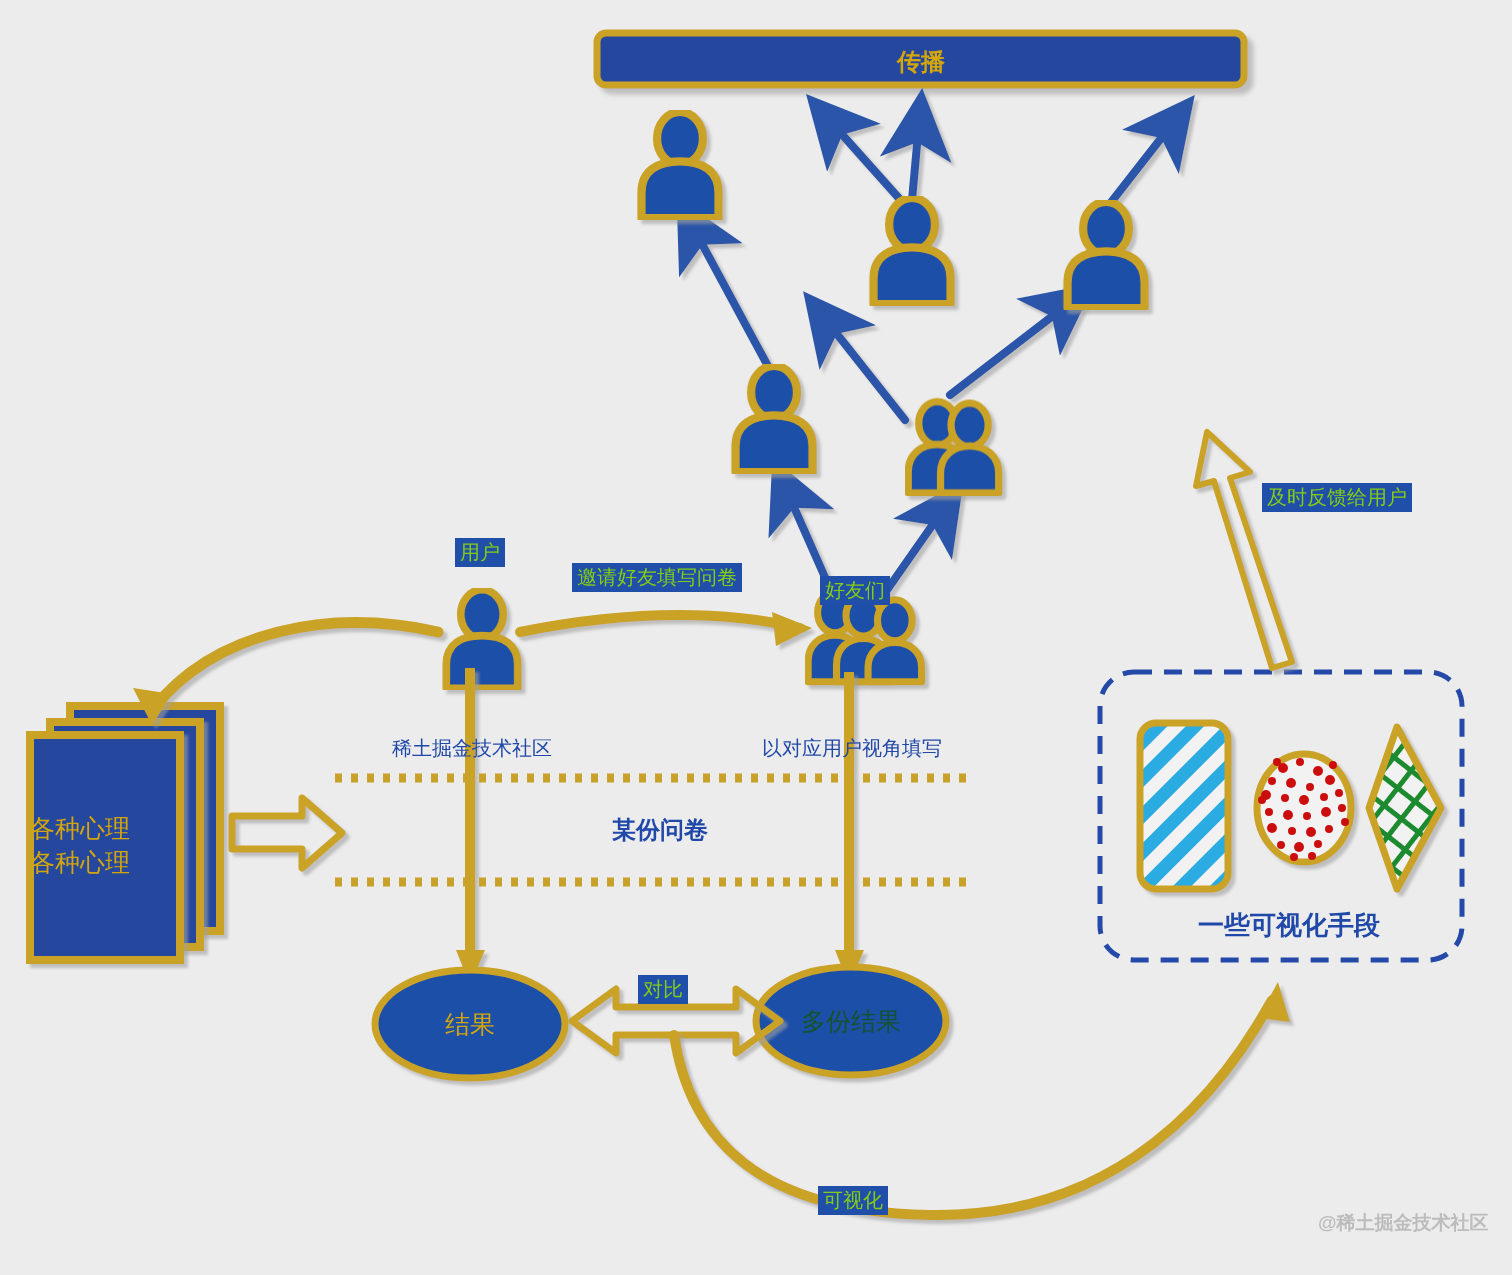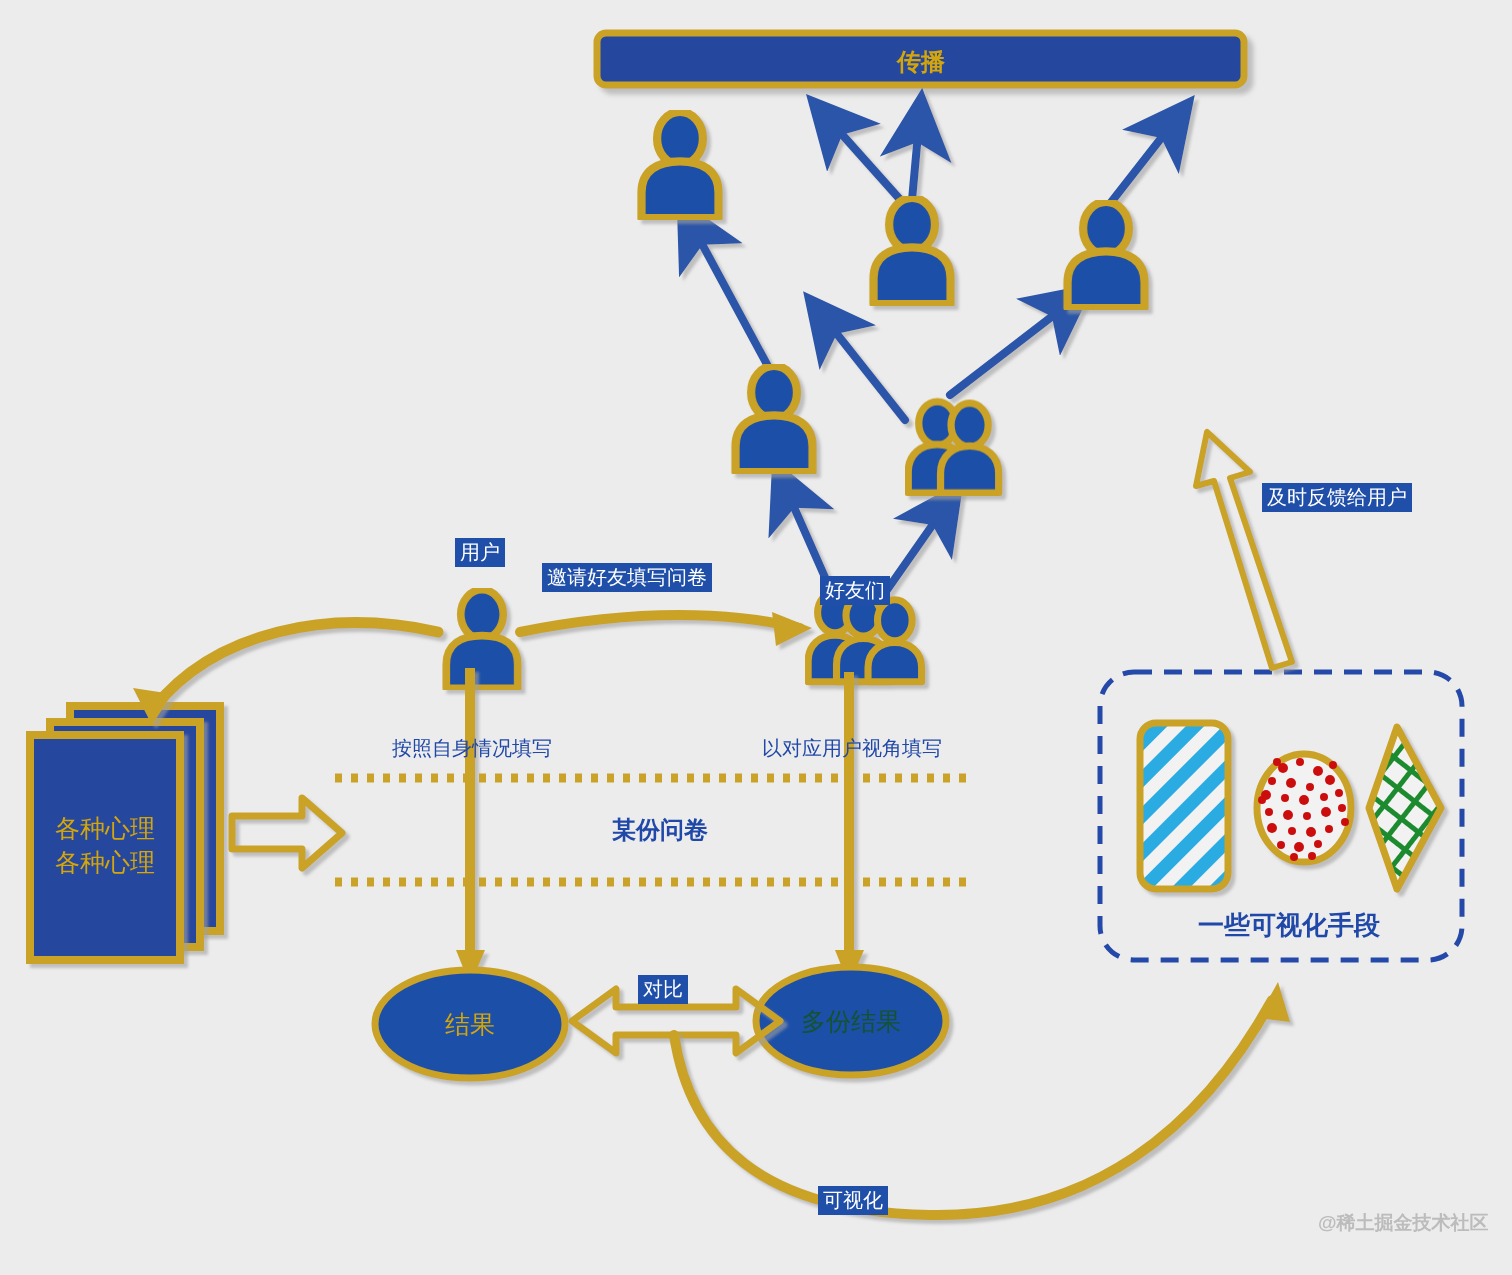--- a/index.html
+++ b/index.html
@@ -7,21 +7,21 @@
     width:1512px;height:1275px;
     background:#ececec;
     font-family:"Liberation Sans","DejaVu Sans",sans-serif;
     overflow:hidden;
   }
   #stage{position:relative;width:1197px;height:1275px;}
   svg.layer{position:absolute;left:0;top:0;width:1512px;height:1275px;}
   .lbl{
     position:absolute;
     background:#1f4fa8;
-    color:#ffffff;
+    color:#84cc16;
     font-size:20px;
     line-height:1.25;
     padding:2px 5px;
     white-space:nowrap;
     font-family:"Liberation Sans","DejaVu Sans",sans-serif;
   }
   .plain{
     position:absolute;
     color:#2048a8;
     font-size:20px;
@@ -219,39 +219,39 @@
 
     <g filter="url(#sh2)">
       <path d="M1292,662 L1230,478 L1250,472 L1207,432 L1196,486 L1214,481 L1272,668 Z" fill="none" stroke="#c9a227" stroke-width="6" stroke-linejoin="round"></path>
     </g>
   </svg>
 
   <div class="lbl bold" style="left:892px;top:45px;font-size:24px;background:transparent;color:#d4a60a;">传播</div>
 
   <div class="lbl" style="left:455px;top:538px;">用户</div>
 
-  <div class="lbl" style="left:542px;top:563px;">邀请好友填写问卷</div>
+  <div class="lbl" style="left:572px;top:563px;">邀请好友填写问卷</div>
 
   <div class="lbl" style="left:820px;top:536px;margin-top:40px;">好友们</div>
 
   <div class="lbl" style="left:1262px;top:483px;">及时反馈给用户</div>
 
   <div class="lbl" style="left:638px;top:975px;">对比</div>
 
   <div class="lbl" style="left:818px;top:1186px;">可视化</div>
 
-  <div class="plain" style="left:392px;top:735px;">按照自身情况填写</div>
+  <div class="plain" style="left:392px;top:735px;">稀土掘金技术社区</div>
 
   <div class="plain" style="left:762px;top:735px;">以对应用户视角填写</div>
 
   <div class="plain bold" style="left:612px;top:814px;font-size:24px;">某份问卷</div>
 
   <div class="plain bold" style="left:1198px;top:908px;font-size:26px;">一些可视化手段</div>
 
-  <div style="position:absolute;left:30px;top:812px;width:150px;text-align:center;color:#d4a60a;font-size:25px;line-height:1.35;">
+  <div style="position:absolute;left:30px;top:812px;width:150px;text-align:left;color:#d4a60a;font-size:25px;line-height:1.35;">
     <div>各种心理</div>
     <div>各种心理</div>
   </div>
 
   <div style="position:absolute;left:375px;top:1008px;width:190px;text-align:center;color:#d4a60a;font-size:25px;">结果</div>
 
   <div style="position:absolute;left:756px;top:1005px;width:190px;text-align:center;color:#14532d;font-size:25px;">多份结果</div>
 
   <div class="watermark" style="left:1318px;top:1210px;font-weight:bold;">@稀土掘金技术社区</div>
 </div>

